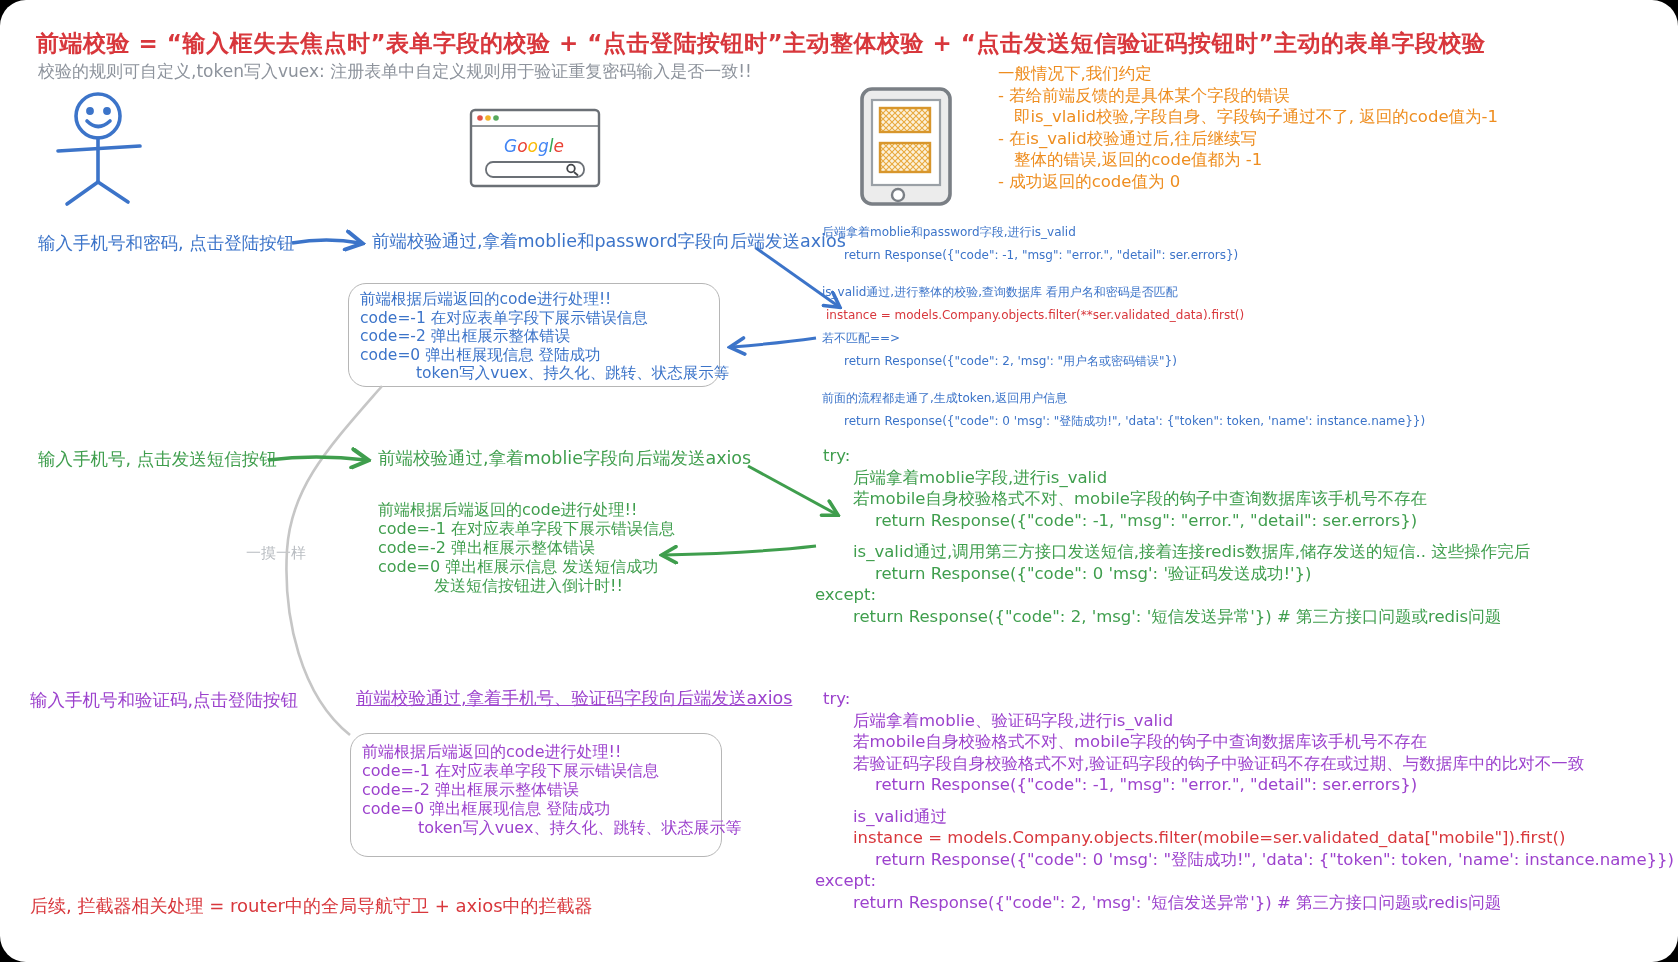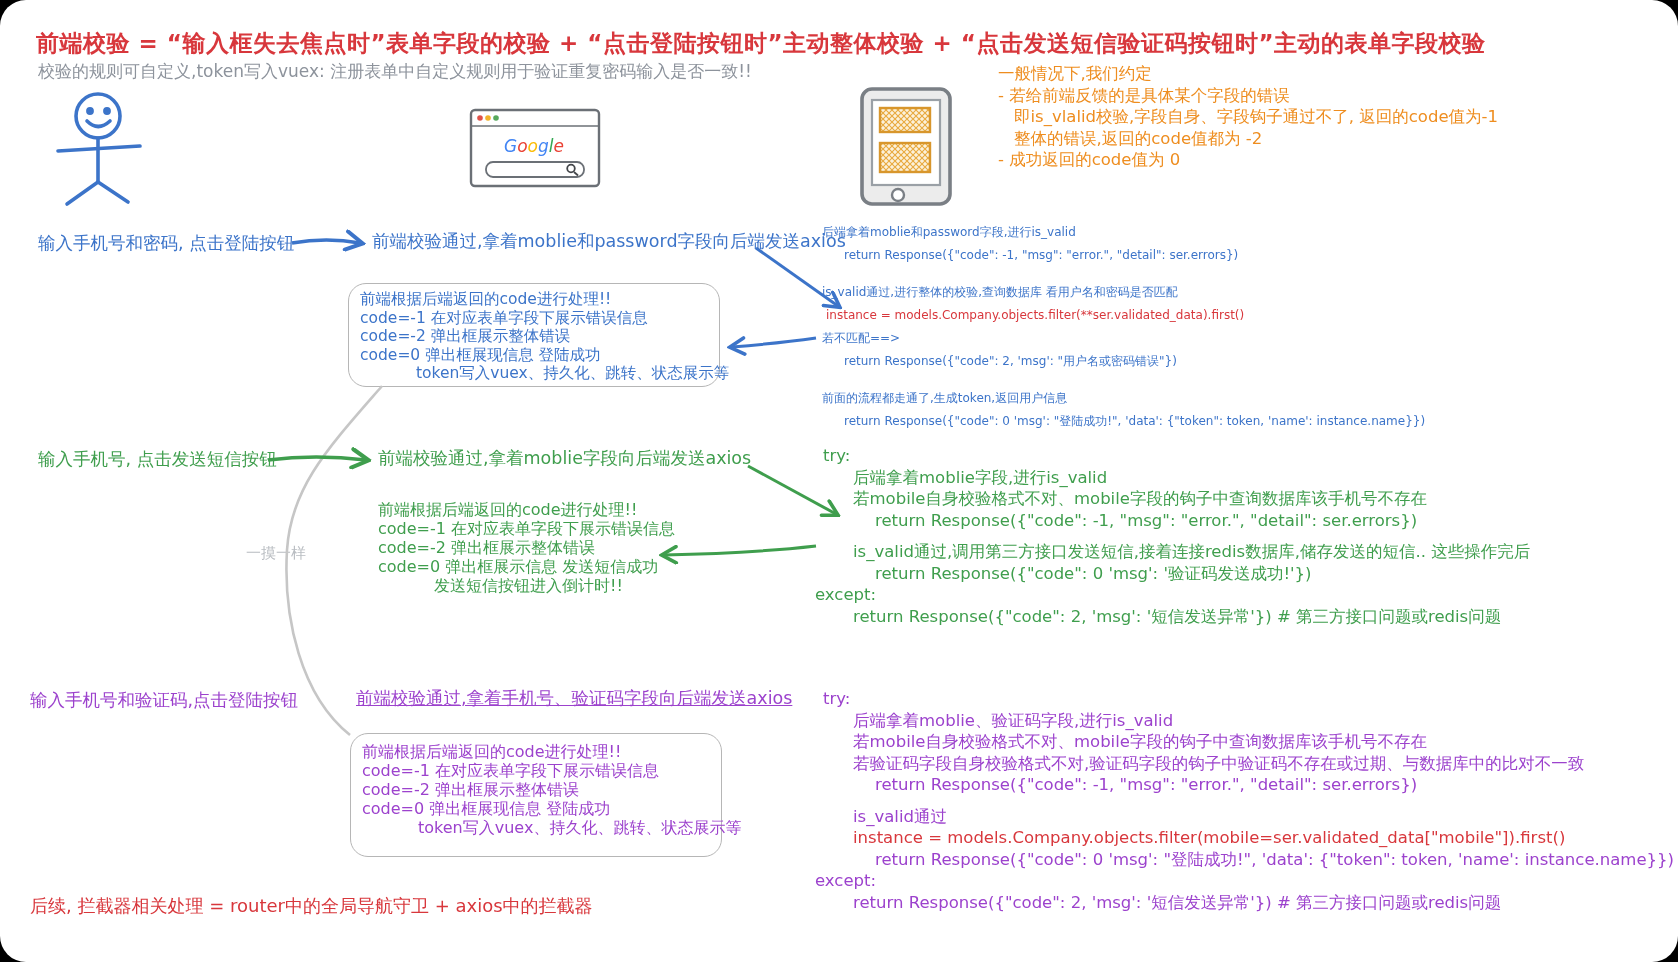--- a/index.html
+++ b/index.html
@@ -83,21 +83,22 @@
     <rect x="16" y="14" width="68" height="85" fill="#ffffff" stroke="#9aa0a6" stroke-width="2.2"></rect>
     <rect x="24" y="22" width="50" height="24" fill="url(#hatch)" stroke="#d8962c" stroke-width="2.4"></rect>
     <rect x="24" y="57" width="50" height="29" fill="url(#hatch)" stroke="#d8962c" stroke-width="2.4"></rect>
     <circle cx="42" cy="109" r="6" fill="#ffffff" stroke="#7a7f85" stroke-width="2.4"></circle>
   </svg>
 
   <div class="abs orange lh21" style="left:998px;top:63px;">
     <div class="ln">一般情况下,我们约定</div>
     <div class="ln">- 若给前端反馈的是具体某个字段的错误</div>
     <div class="ln pl14">即is_vlalid校验,字段自身、字段钩子通过不了, 返回的code值为-1</div>
-    <div class="ln pl14">整体的错误,返回的code值都为 -2</div>
+    <div class="ln">- 在is_valid校验通过后,往后继续写</div>
+    <div class="ln pl14">整体的错误,返回的code值都为 -1</div>
     <div class="ln">- 成功返回的code值为 0</div>
   </div>
 
   <div class="abs blue action" style="left:38px;top:231px;">输入手机号和密码, 点击登陆按钮</div>
   <div class="abs blue action" style="left:372px;top:229px;">前端校验通过,拿着moblie和password字段向后端发送axios</div>
 
   <div class="bubble" style="left:348px;top:283px;width:370px;height:102px;"></div>
   <div class="abs blue lh18" style="left:360px;top:290px;">
     <div class="ln">前端根据后端返回的code进行处理!!</div>
     <div class="ln">code=-1 在对应表单字段下展示错误信息</div>

